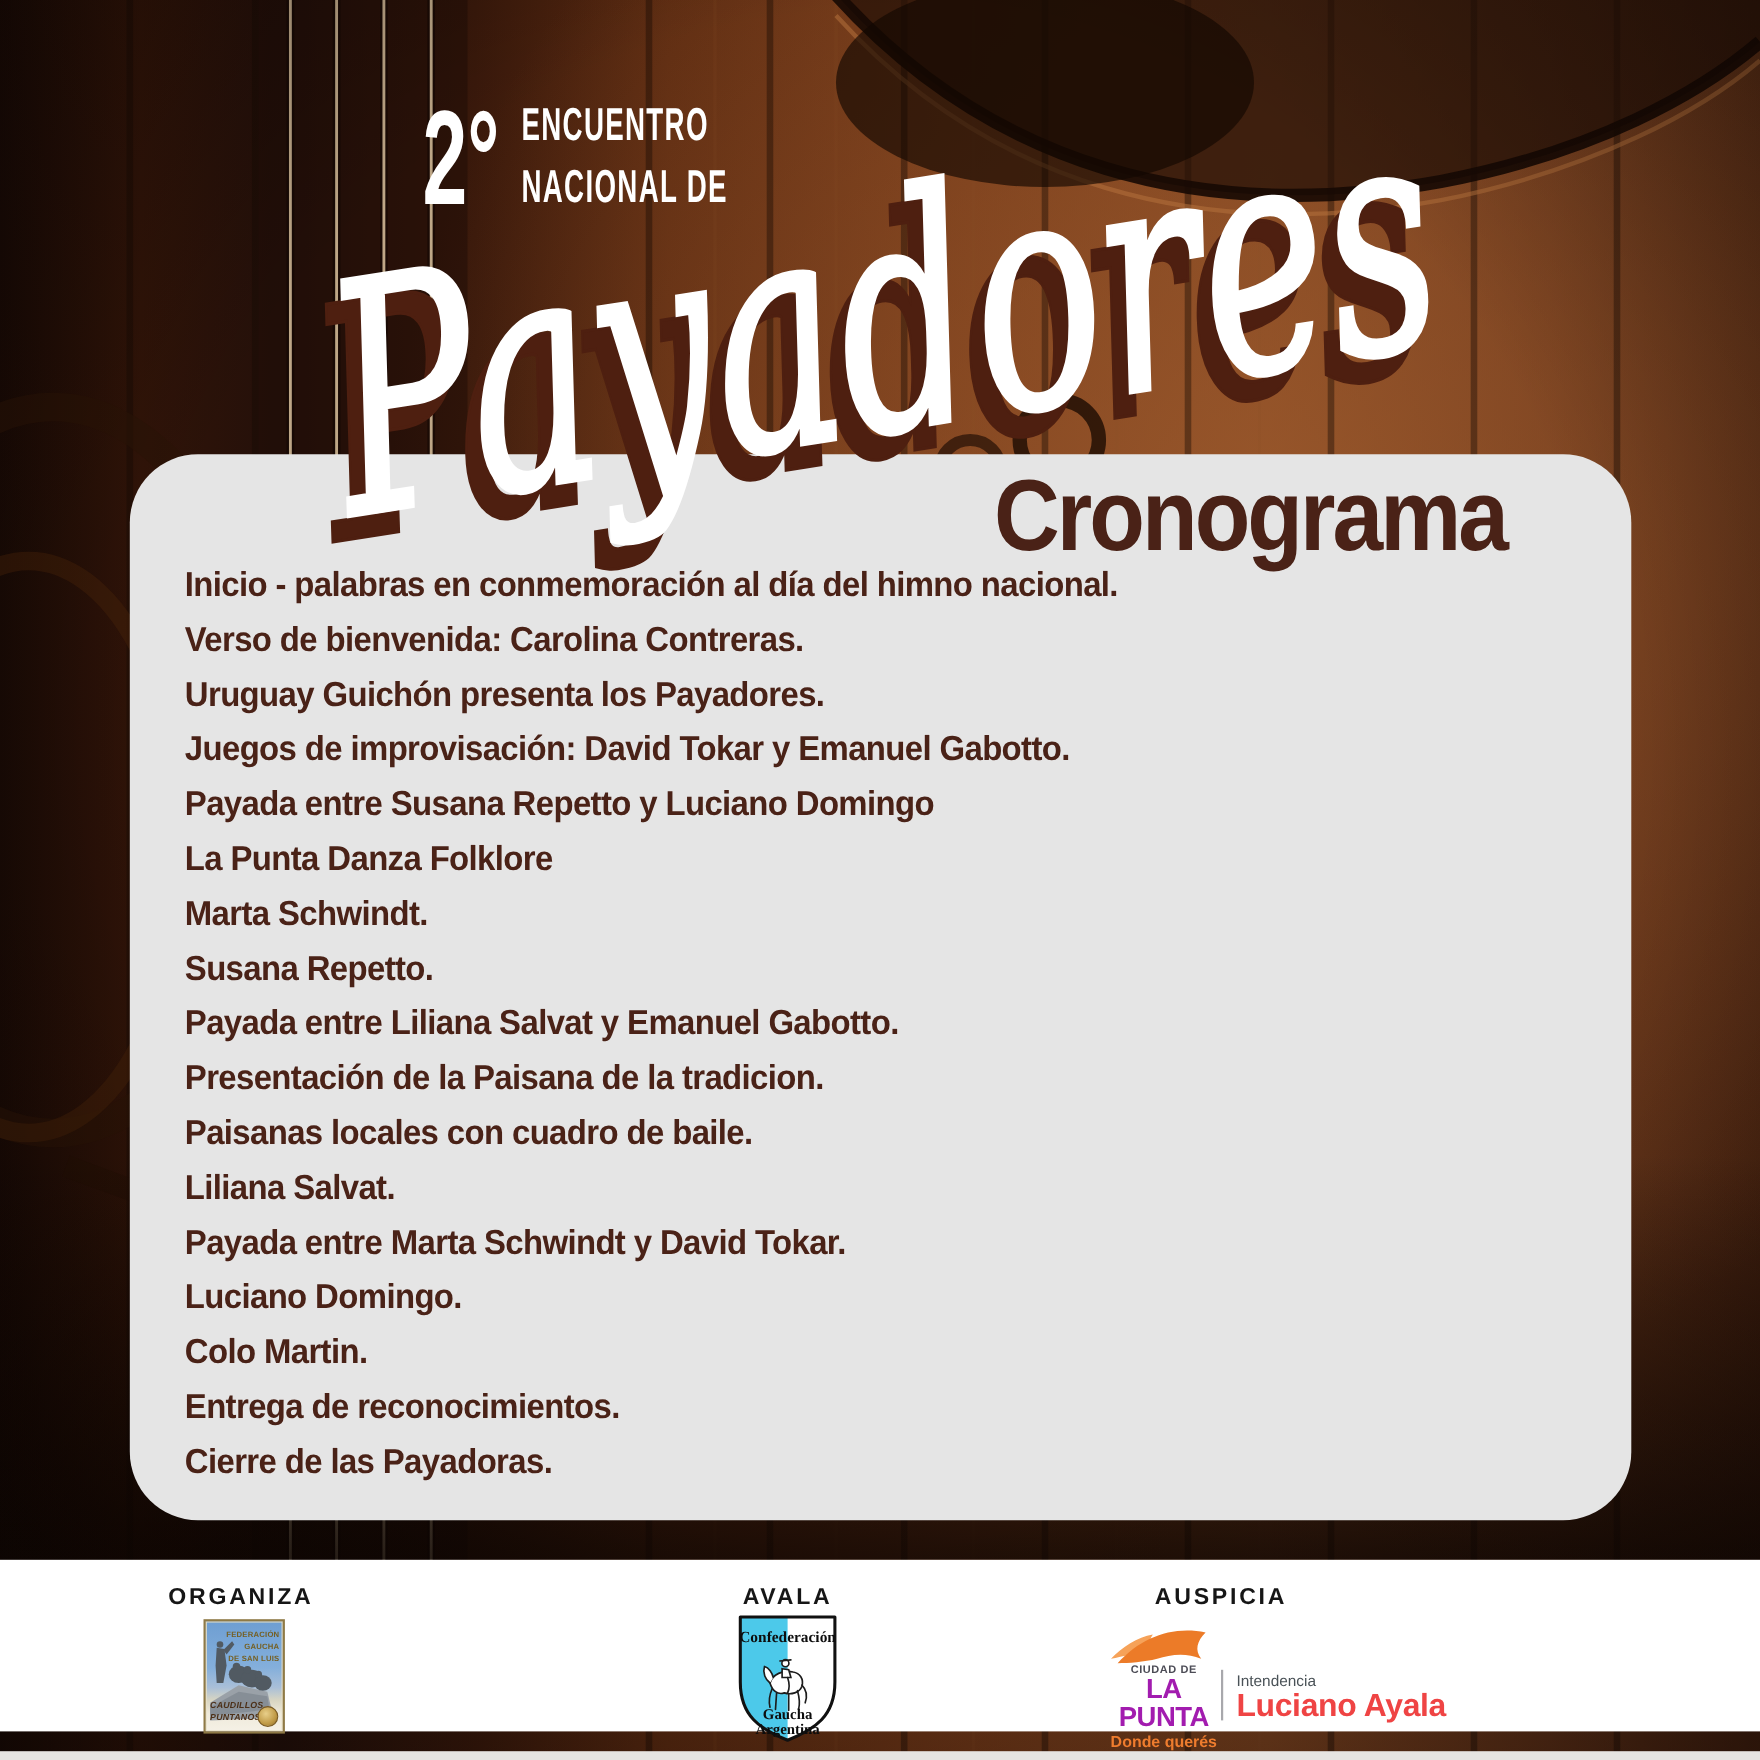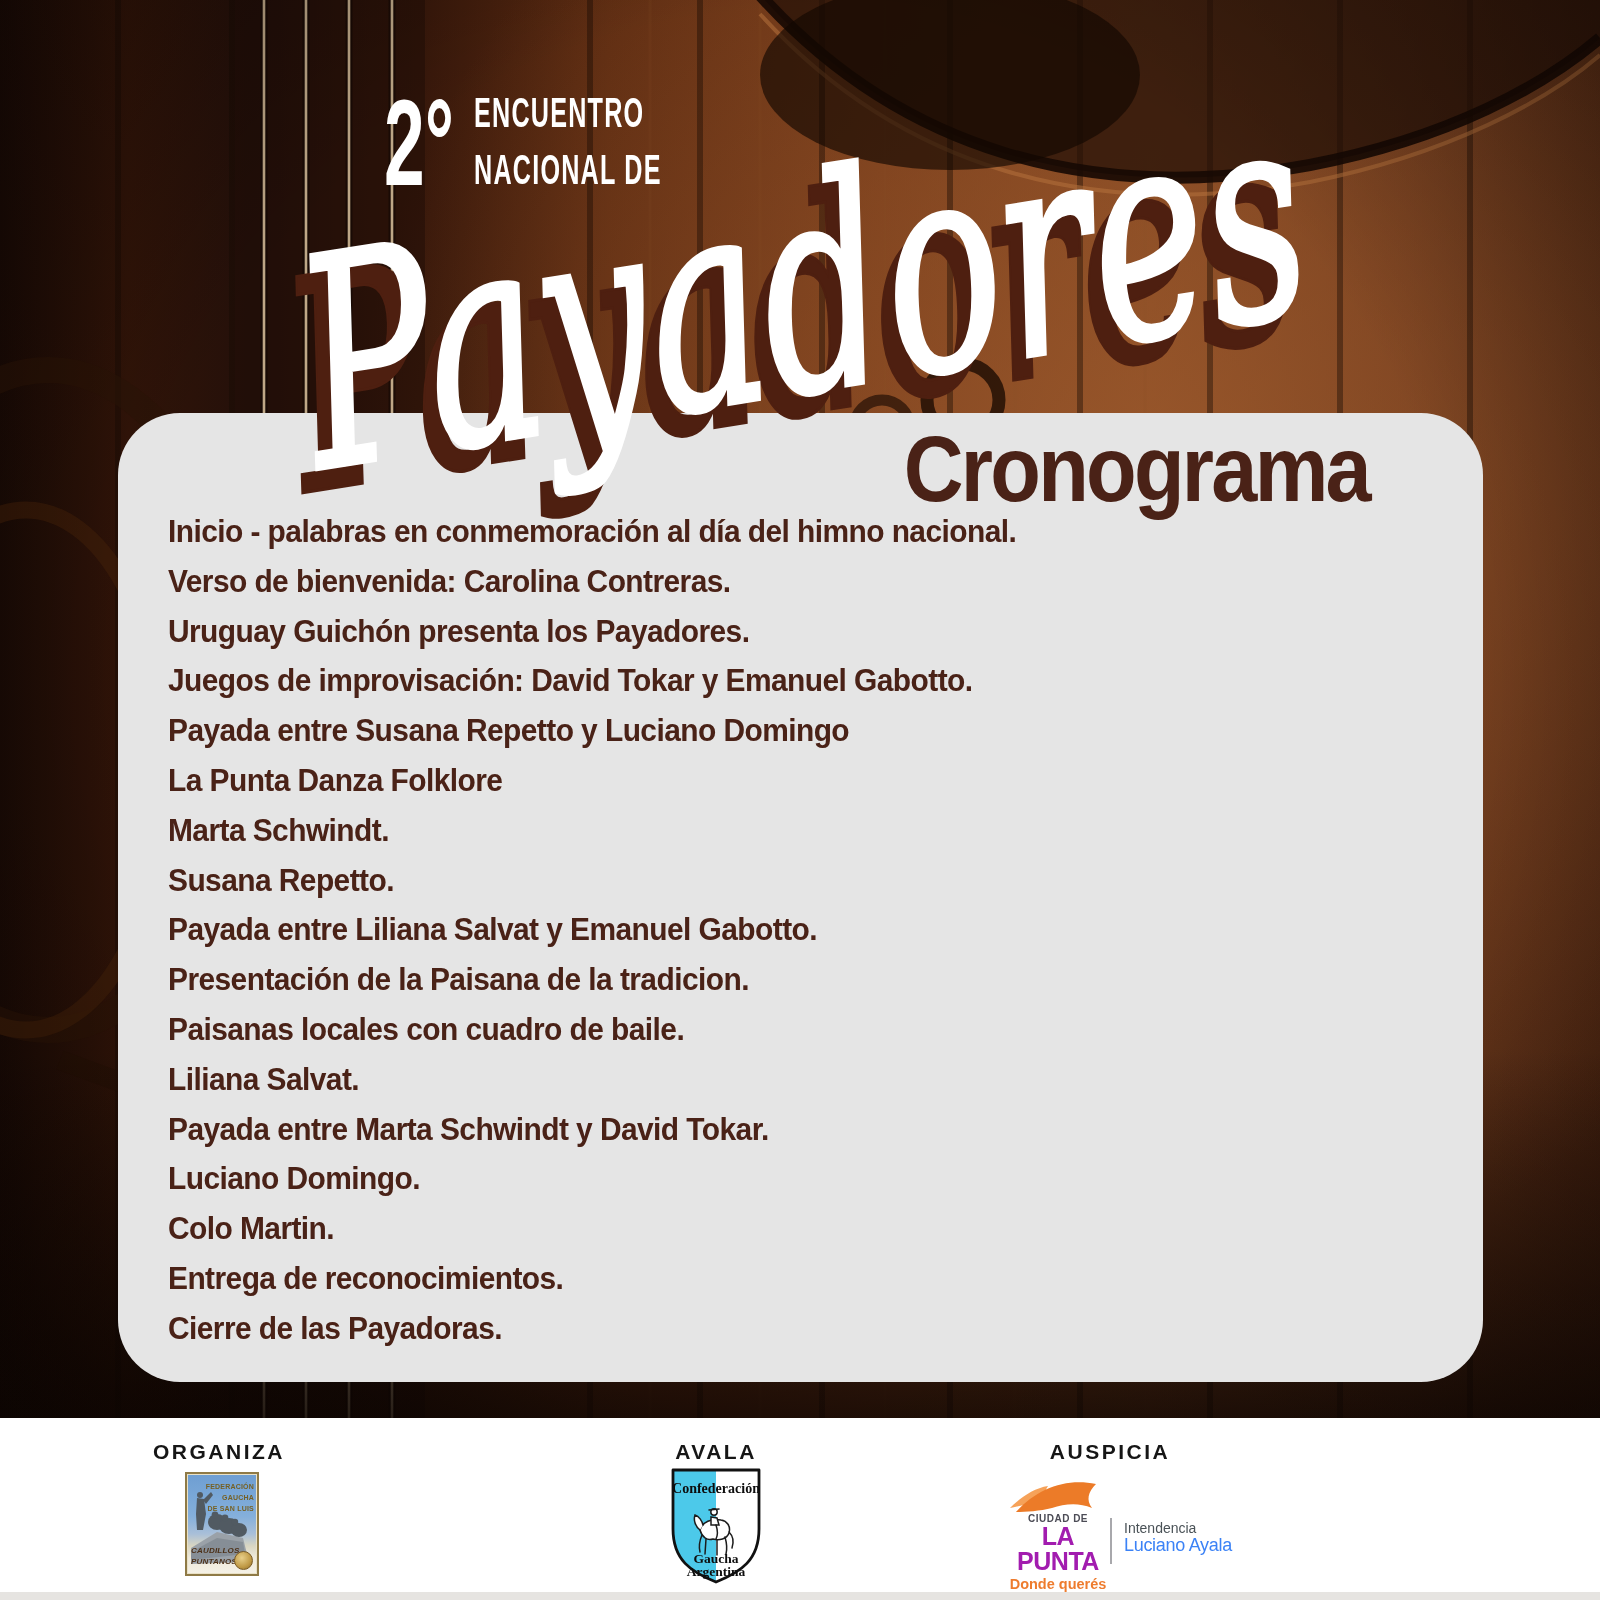--- a/index.html
+++ b/index.html
@@ -26,21 +26,21 @@
         border-radius:62px;z-index:2;}
   .card-title{position:absolute;top:10px;right:114px;font-size:92px;font-weight:800;
               letter-spacing:-3px;color:#4a2217;line-height:1;white-space:nowrap;
               transform:scaleX(.90);transform-origin:right top;}
   .sched{position:absolute;left:50px;top:94px;margin:0;padding:0;list-style:none;
          transform:scaleX(.95);transform-origin:left top;}
   .sched li{font-size:31.5px;font-weight:700;color:#4a2217;letter-spacing:-.6px;
             line-height:49.8px;white-space:nowrap;}
 
   
-  .footer{position:absolute;left:0;top:1418px;width:1600px;height:182px;background:#ffffff;z-index:2;}
+  .footer{position:absolute;left:0;top:1418px;width:1600px;height:156px;background:#ffffff;z-index:2;}
   .f-label{position:absolute;top:22px;width:220px;text-align:center;font-size:21px;font-weight:700;
            letter-spacing:2.5px;color:#161616;}
   .lbl-org{left:109px;} .lbl-ava{left:606px;} .lbl-aus{left:1000px;}
 
   
   .org-logo{position:absolute;left:185px;top:54px;width:70px;height:100px;
             border:2px solid #8f7a46;box-shadow:inset 0 0 0 1px #e9e1c6;
             background:linear-gradient(180deg,#6e9ed2 0%,#84afdb 42%,#a9bfd8 60%,
                        #d9d6c2 72%,#efeadb 84%,#f5f1e6 100%);}
   .org-statue{position:absolute;left:0;top:0;}
@@ -60,21 +60,21 @@
 
   
   .flame{position:absolute;left:1008px;top:56px;}
   .lp-text{position:absolute;left:1000px;top:95px;width:116px;text-align:center;}
   .lp-city1{font-size:10px;font-weight:700;color:#4c4c56;letter-spacing:.5px;line-height:1.1;}
   .lp-city2{font-size:25px;font-weight:900;color:#a21caf;letter-spacing:-.5px;line-height:1.0;}
   .lp-tag{font-size:14.5px;font-weight:700;color:#ee7c2e;margin-top:3px;line-height:1.1;}
   .lp-divider{position:absolute;left:1110px;top:100px;width:2px;height:46px;background:#a8a8ac;}
   .lp-intend{position:absolute;left:1124px;top:103px;line-height:1.1;}
   .lp-office{font-size:14px;font-weight:400;color:#4a5257;}
-  .lp-mayor{font-size:18px;font-weight:400;color:#3b82f6;letter-spacing:-.3px;}
+  .lp-mayor{font-size:29px;font-weight:700;color:#ef4444;letter-spacing:-.3px;}
 
   .bottom-strip{position:absolute;left:0;top:1592px;width:1600px;height:8px;background:#e6e4e1;z-index:3;}
 </style>
 </head>
 <body>
 
 <div class="poster">
 
   <svg class="bg" width="1600" height="1600" viewBox="0 0 1600 1600">
     <defs>

